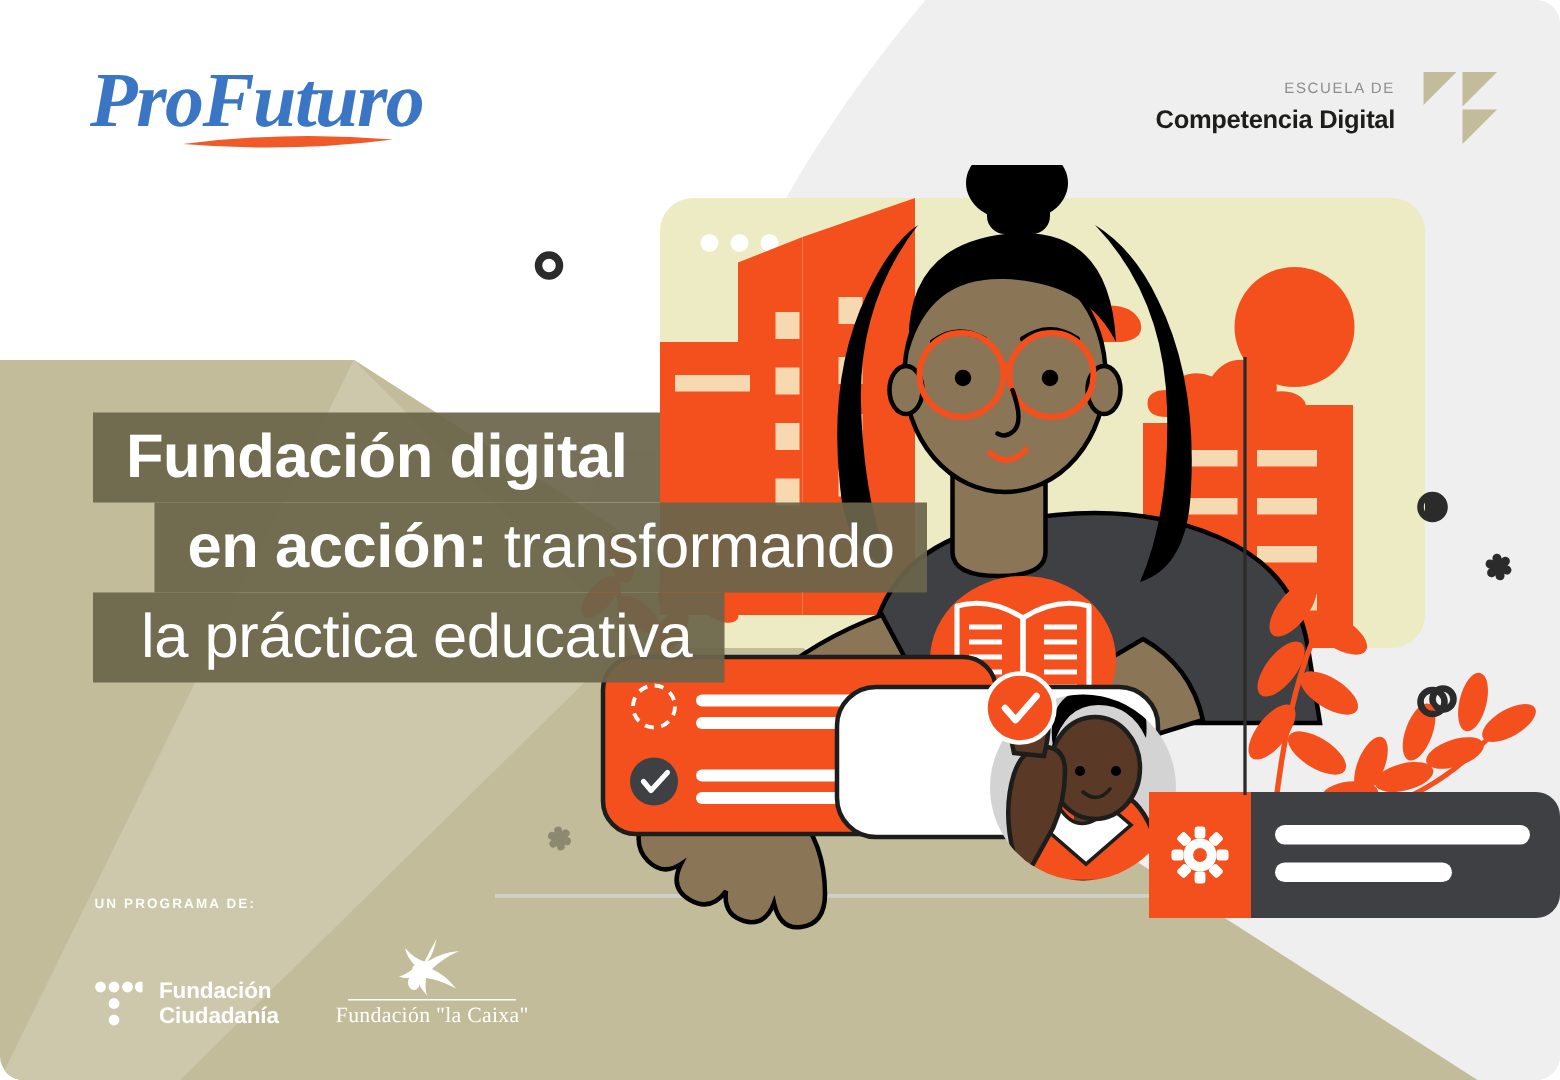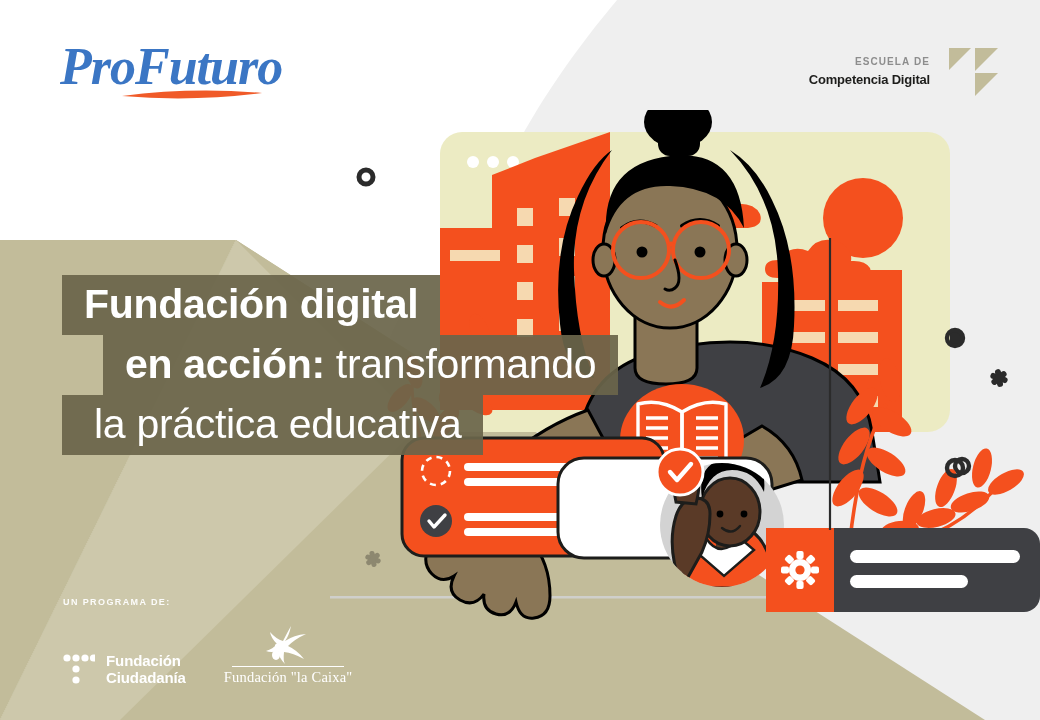--- a/index.html
+++ b/index.html
@@ -2,34 +2,34 @@
 <html><head>
 <meta charset="utf-8">
 <title>ProFuturo — Ciudadanía digital en acción</title>
 <style>
   html,body{margin:0;padding:0;}
   body{
     width:1040px;height:720px;overflow:hidden;
     font-family:"Liberation Sans","DejaVu Sans",sans-serif;
     background:#ffffff;
   }
-  #cover{position:relative;width:1040px;height:720px;overflow:hidden;background:#ffffff;}
+  #cover{position:relative;width:1040px;height:720px;overflow:hidden;background:#ffffff;border-radius:16px;}
 
   
   .bg-layer{position:absolute;inset:0;overflow:hidden;}
   .bg-svg{position:absolute;left:0;top:0;width:1040px;height:720px;display:block;}
 
   
   .brand-logo{position:absolute;left:58px;top:36px;width:230px;height:70px;}
   .brand-logo svg{display:block;width:100%;height:100%;}
 
   .edc-lockup{position:absolute;right:40px;top:46px;display:flex;align-items:center;gap:18px;}
   .edc-text{text-align:right;line-height:1.08;}
-  .edc-kicker{font-size:10px;letter-spacing:1.1px;color:#8d8d8d;font-weight:700;text-transform:uppercase;display:block;margin-bottom:5px;}
-  .edc-name{font-size:13px;font-weight:bold;color:#1d1d1b;letter-spacing:-0.2px;display:block;}
+  .edc-kicker{font-size:10px;letter-spacing:1.1px;color:#8d8d8d;font-weight:400;text-transform:uppercase;display:block;margin-bottom:5px;}
+  .edc-name{font-size:17px;font-weight:bold;color:#1d1d1b;letter-spacing:-0.2px;display:block;}
   .edc-mark{width:52px;height:52px;}
   .edc-mark svg{display:block;}
 
   
   .title-block{position:absolute;left:62px;top:275px;z-index:40;}
   .title-line{
     display:block;width:max-content;
     background:rgba(107,101,74,0.93);
     color:#ffffff;
     font-size:41px;line-height:49px;

